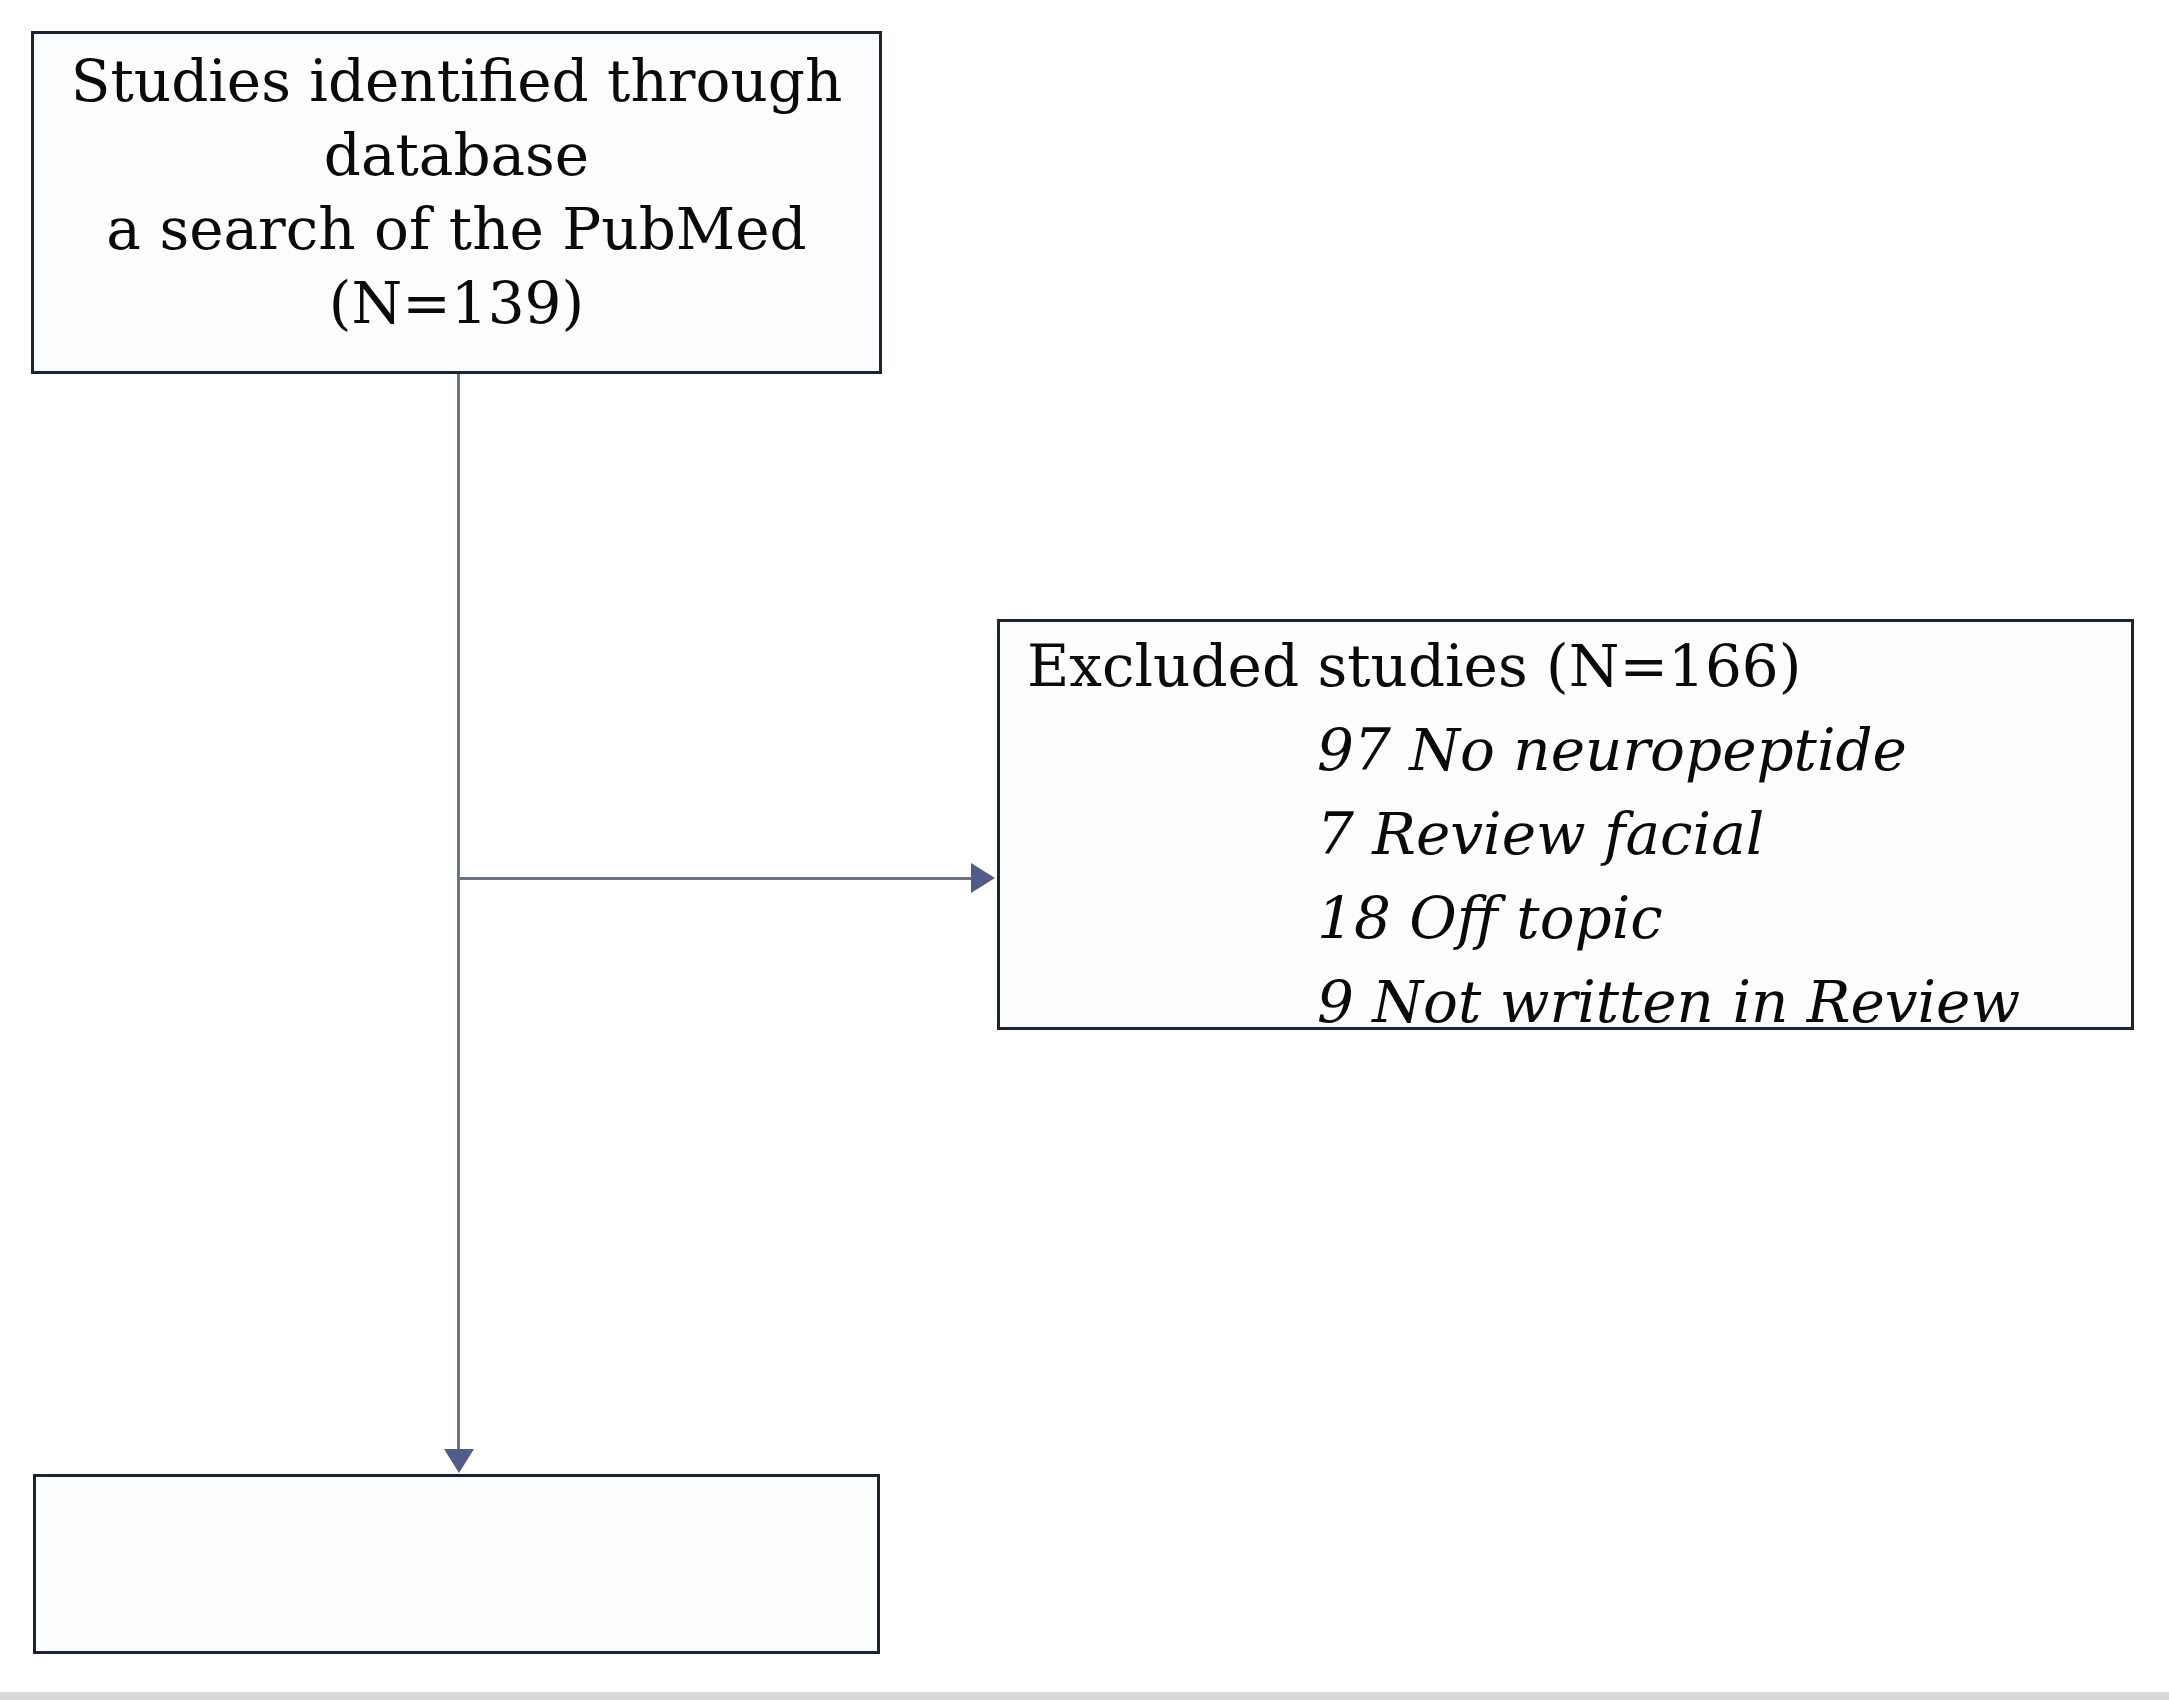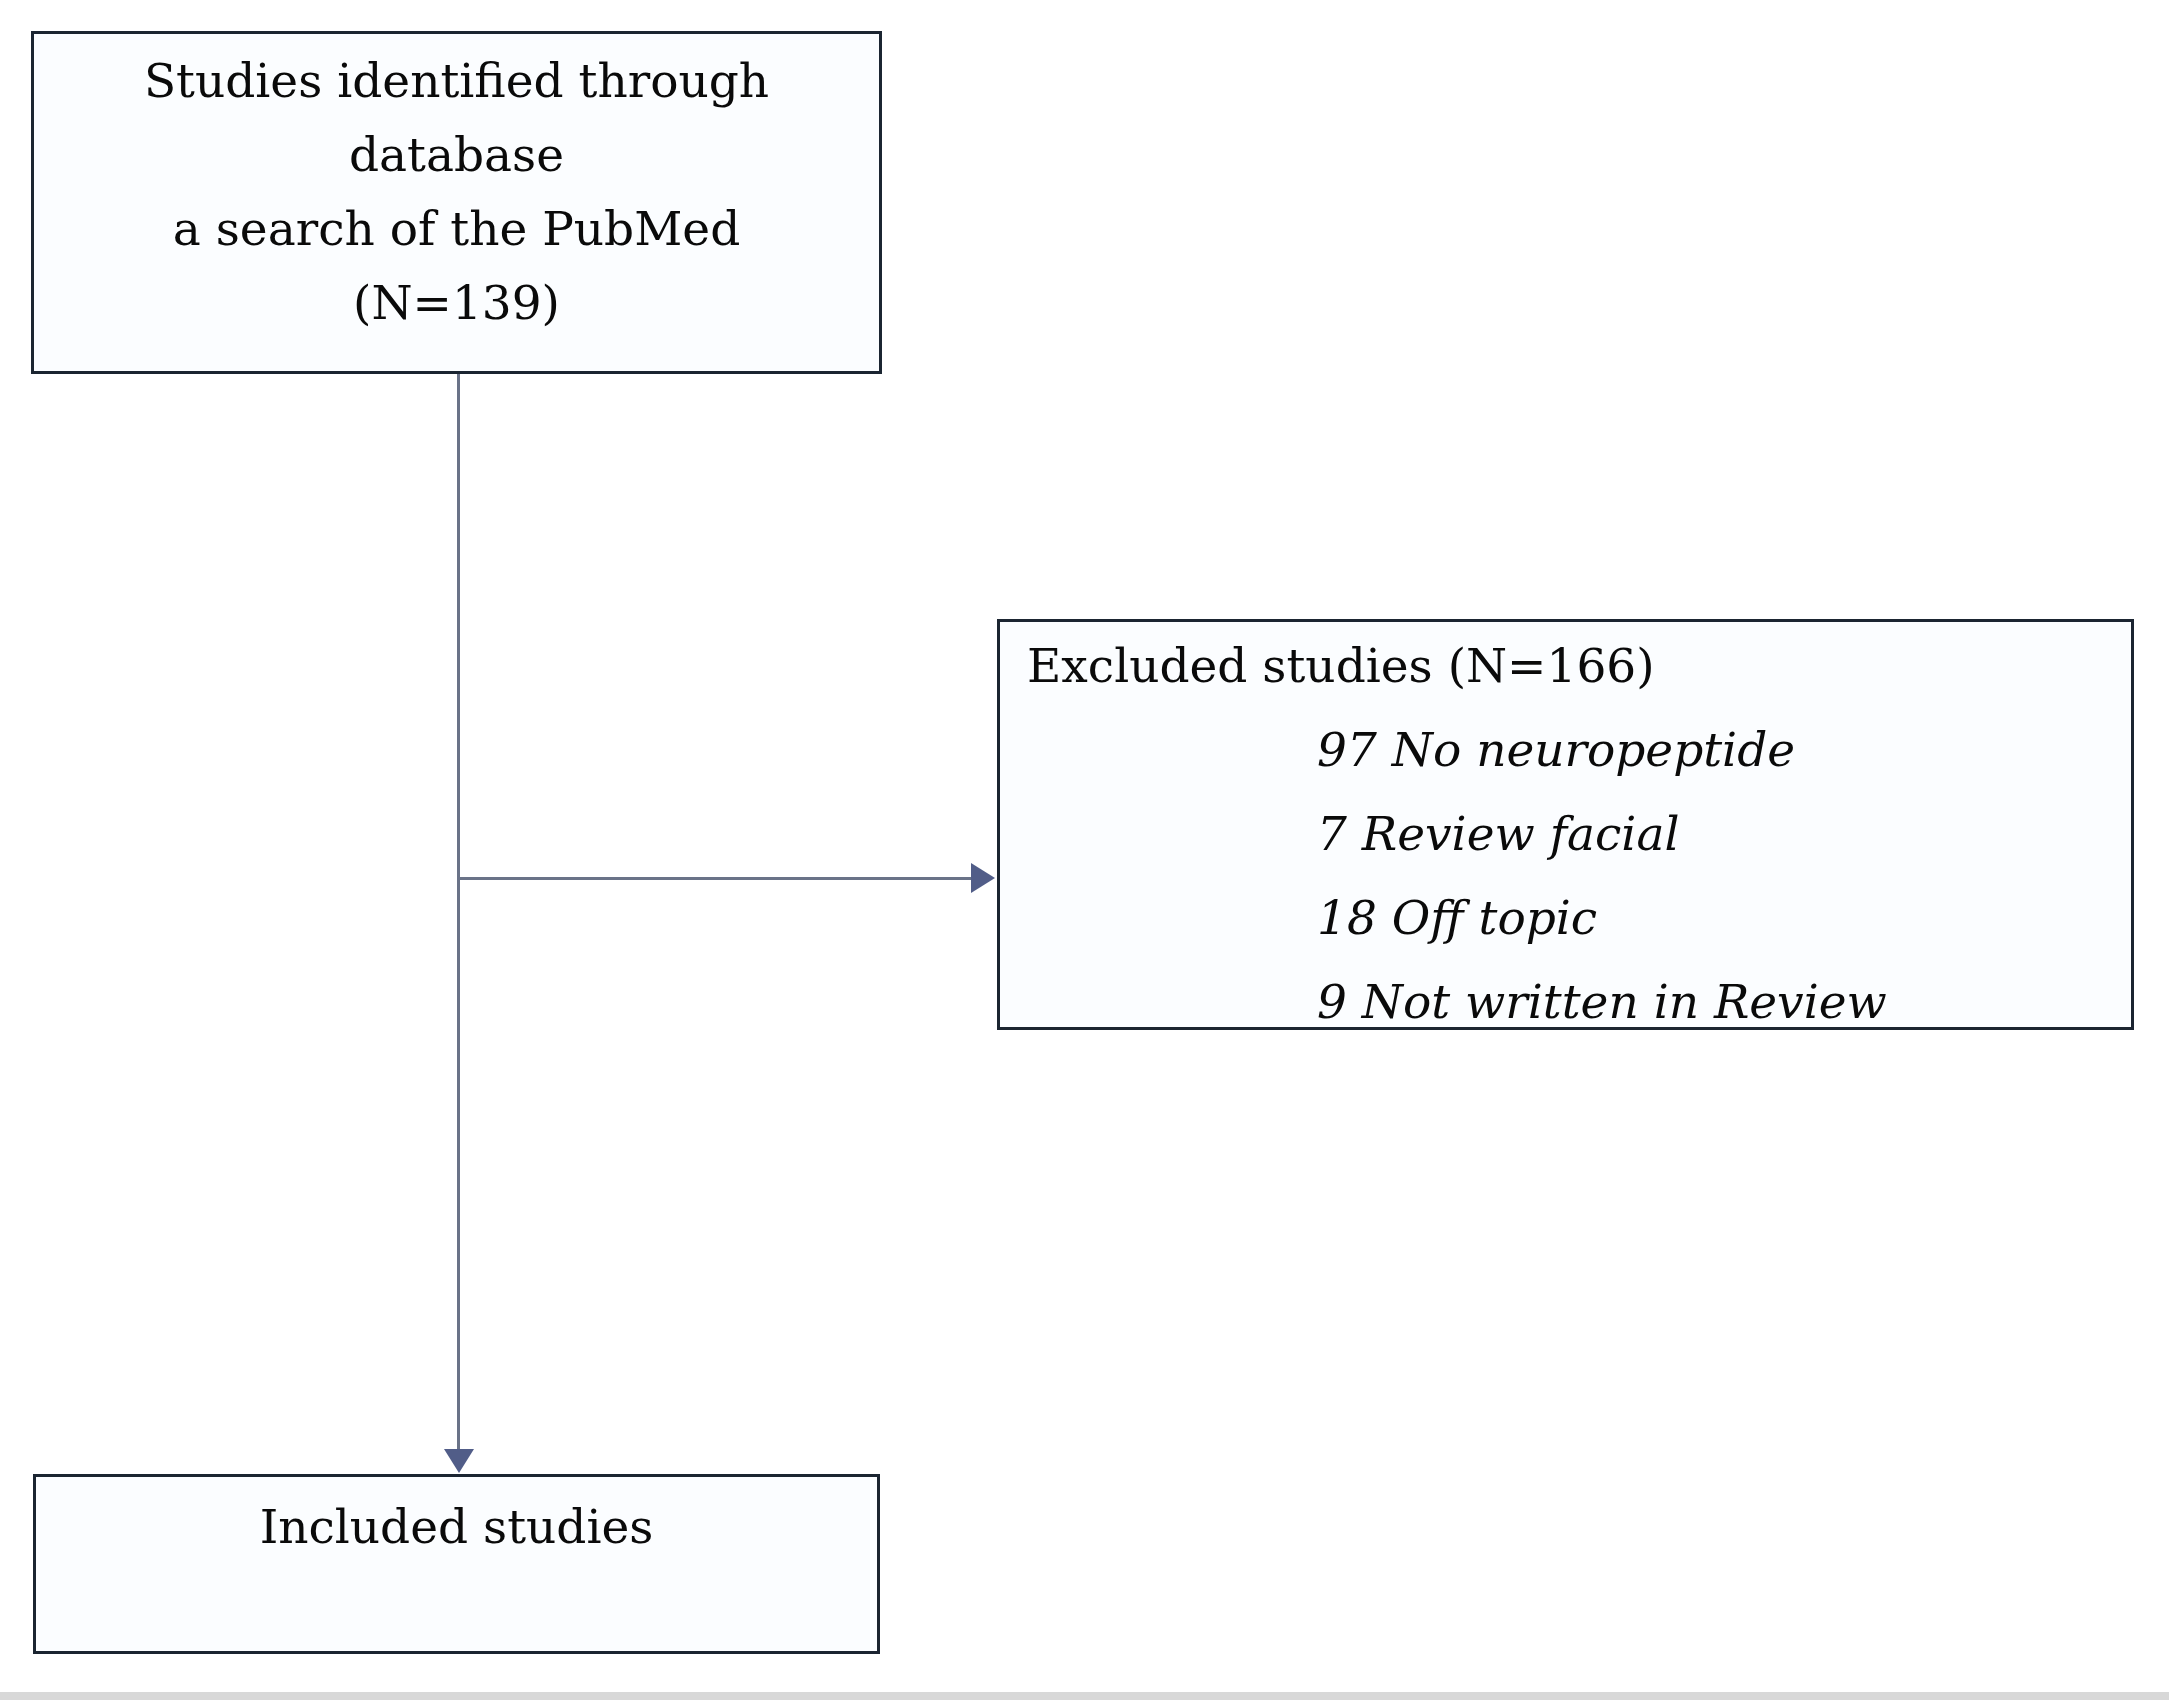--- a/index.html
+++ b/index.html
@@ -19,21 +19,21 @@
     height: 1701px;
     background: var(--background);
     font-family: "DejaVu Serif", "Liberation Serif", serif;
     color: var(--text);
     overflow: hidden;
   }
   .box {
     position: absolute;
     border: 3.8px solid var(--box-border);
     background: var(--box-fill);
-    font-size: 47px;
+    font-size: 58px;
   }
   .box-top {
     left: 31px; top: 31px;
     width: 851px; height: 343px;
     text-align: center;
     line-height: 74px;
     padding-top: 9.6px;
   }
   .box-right {
     left: 997px; top: 619px;
@@ -94,19 +94,18 @@
 
   <div class="box box-right">
     <div class="box-line header">Excluded studies (N=166)</div>
     <div class="box-line item"><span>97</span> <span>No neuropeptide</span></div>
     <div class="box-line item"><span>7</span> <span>Review facial</span></div>
     <div class="box-line item"><span>18</span> <span>Off topic</span></div>
     <div class="box-line item"><span>9</span> <span>Not written in Review</span></div>
   </div>
 
   <div class="box box-bottom">
-    <div class="box-line">Included studies</div>
   </div>
 
   <div class="bottom-strip"></div>
 
 </div>
 
 
 </body></html>

